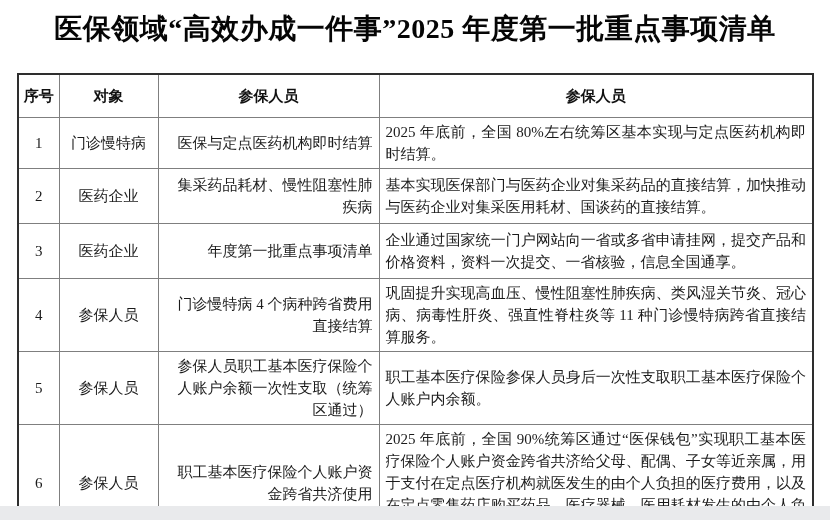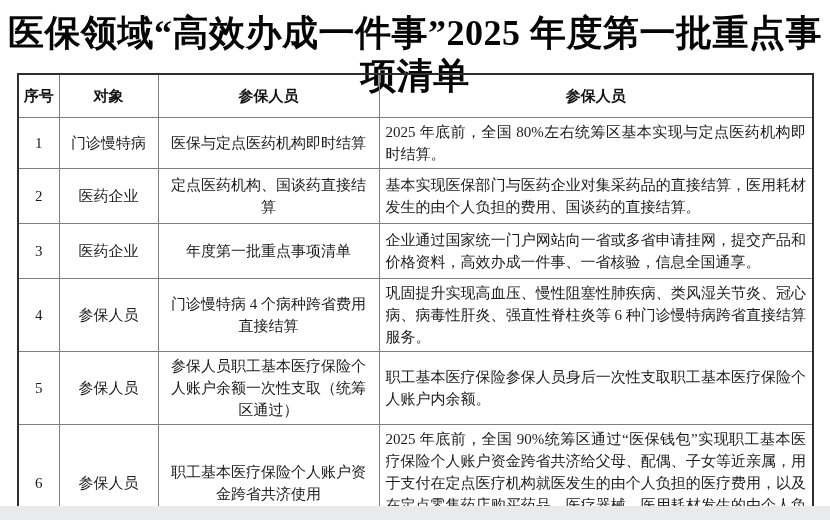--- a/index.html
+++ b/index.html
@@ -16,21 +16,21 @@
     width: 830px;
     height: 506px;
     background: #ffffff;
     box-shadow: 0 1px 3px rgba(0,0,0,0.18);
     box-sizing: border-box;
   }
   .title {
     margin: 0;
     padding-top: 12px;
     text-align: center;
-    font-size: 36px;
+    font-size: 28px;
     font-weight: bold;
     color: #050505;
     letter-spacing: 0.5px;
     line-height: 1.2;
   }
   table.items-table {
     position: absolute;
     left: 17px;
     top: 73px;
     width: 795px;
@@ -49,21 +49,21 @@
   .items-table th {
     height: 43px;
     font-weight: bold;
     text-align: center;
     padding: 2px 4px;
     color: #111111;
   }
   .items-table td { padding: 3px 6px; }
   .items-table td.cell-no,
   .items-table td.cell-target { text-align: center; padding: 3px 2px; }
-  .items-table td.cell-service { text-align: center; margin-left: 32px; }
+  .items-table td.cell-service { text-align: right; margin-left: 32px; }
   .items-table td.cell-content { text-align: justify; font-family: Liberation Serif, serif; }
   tbody tr:nth-child(1) { height: 50px; }
   tbody tr:nth-child(2) { height: 55px; }
   tbody tr:nth-child(3) { height: 55px; }
   tbody tr:nth-child(4) { height: 56px; }
   tbody tr:nth-child(5) { height: 55px; }
   tbody tr:nth-child(6) { height: 112px; }
   .backdrop-strip {
     position: absolute;
     left: 0;
@@ -97,34 +97,34 @@
     <tbody id="table-body">
         <tr>
           <td class="cell-no">1</td>
           <td class="cell-target">门诊慢特病</td>
           <td class="cell-service">医保与定点医药机构即时结算</td>
           <td class="cell-content">2025 年底前，全国 80%左右统筹区基本实现与定点医药机构即时结算。</td>
         </tr>
         <tr>
           <td class="cell-no">2</td>
           <td class="cell-target">医药企业</td>
-          <td class="cell-service">定点医药机构、国谈药直接结算</td>
-          <td class="cell-content">基本实现医保部门与医药企业对集采药品的直接结算，医用耗材发生的由个人负担的费用、国谈药的直接结算。</td>
+          <td class="cell-service">集采药品耗材、慢性阻塞性肺疾病</td>
+          <td class="cell-content">基本实现医保部门与医药企业对集采药品的直接结算，加快推动与医药企业对集采医用耗材、国谈药的直接结算。</td>
         </tr>
         <tr>
           <td class="cell-no">3</td>
           <td class="cell-target">医药企业</td>
           <td class="cell-service">年度第一批重点事项清单</td>
-          <td class="cell-content">企业通过国家统一门户网站向一省或多省申请挂网，提交产品和价格资料，高效办成一件事、一省核验，信息全国通享。</td>
+          <td class="cell-content">企业通过国家统一门户网站向一省或多省申请挂网，提交产品和价格资料，资料一次提交、一省核验，信息全国通享。</td>
         </tr>
         <tr>
           <td class="cell-no">4</td>
           <td class="cell-target">参保人员</td>
           <td class="cell-service">门诊慢特病 4 个病种跨省费用直接结算</td>
-          <td class="cell-content">巩固提升实现高血压、慢性阻塞性肺疾病、类风湿关节炎、冠心病、病毒性肝炎、强直性脊柱炎等 6 种门诊慢特病跨省直接结算服务。</td>
+          <td class="cell-content">巩固提升实现高血压、慢性阻塞性肺疾病、类风湿关节炎、冠心病、病毒性肝炎、强直性脊柱炎等 11 种门诊慢特病跨省直接结算服务。</td>
         </tr>
         <tr>
           <td class="cell-no">5</td>
           <td class="cell-target">参保人员</td>
           <td class="cell-service">参保人员职工基本医疗保险个人账户余额一次性支取（统筹区通过）</td>
           <td class="cell-content">职工基本医疗保险参保人员身后一次性支取职工基本医疗保险个人账户内余额。</td>
         </tr>
         <tr>
           <td class="cell-no">6</td>
           <td class="cell-target">参保人员</td>

